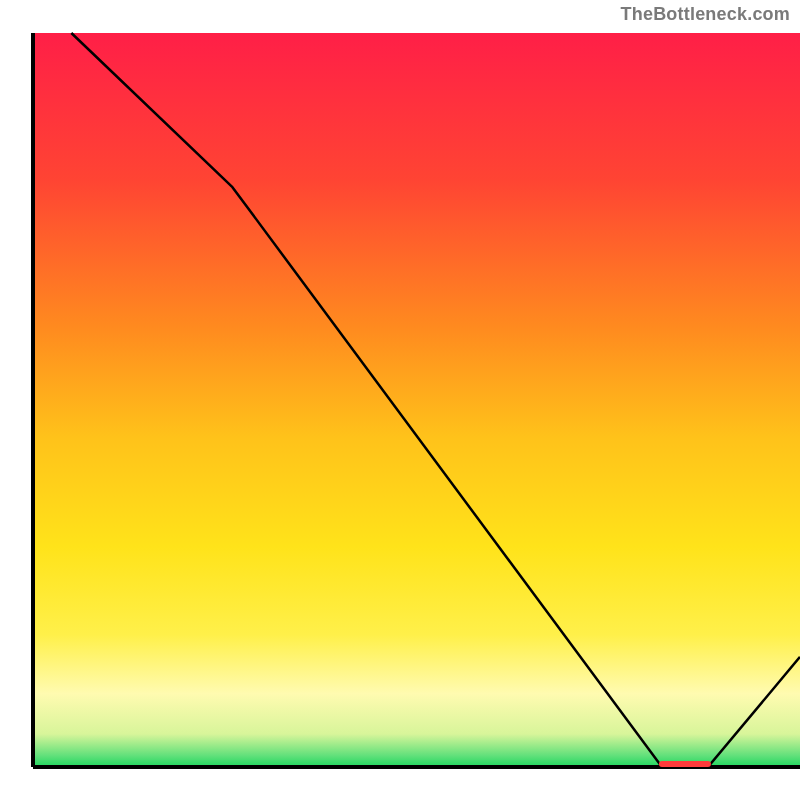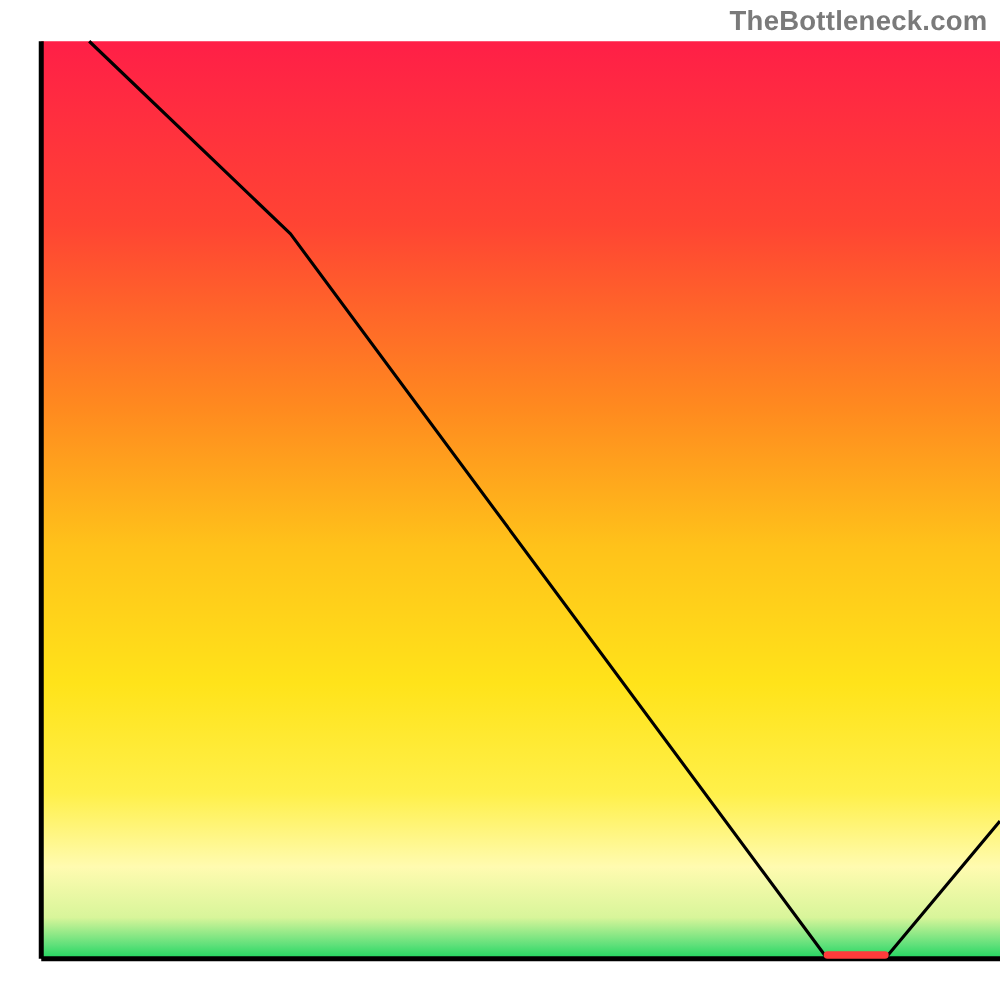--- a/index.html
+++ b/index.html
@@ -13,21 +13,21 @@
   }
   .wrap {
     position: relative;
     width: 800px;
     height: 800px;
   }
   .attribution {
     position: absolute;
     top: 4px;
     right: 10px;
-    font-size: 22px;
+    font-size: 18px;
     font-weight: 600;
     color: #7a7a7a;
     letter-spacing: 0.2px;
   }
   svg {
     display: block;
   }
 </style>
 </head>
 <body>

